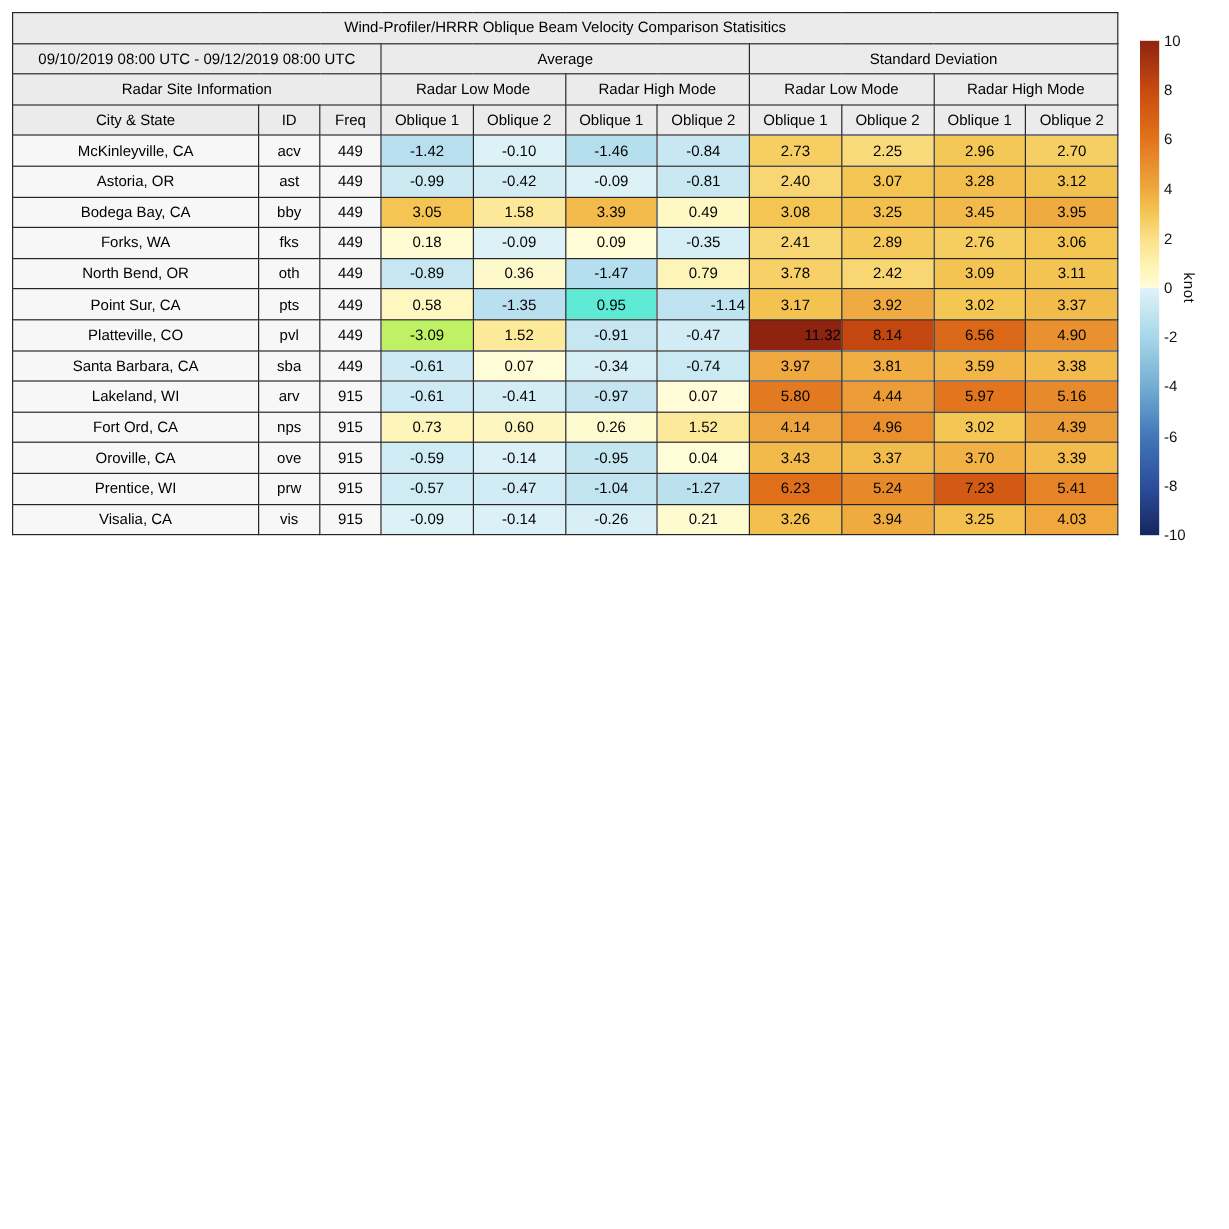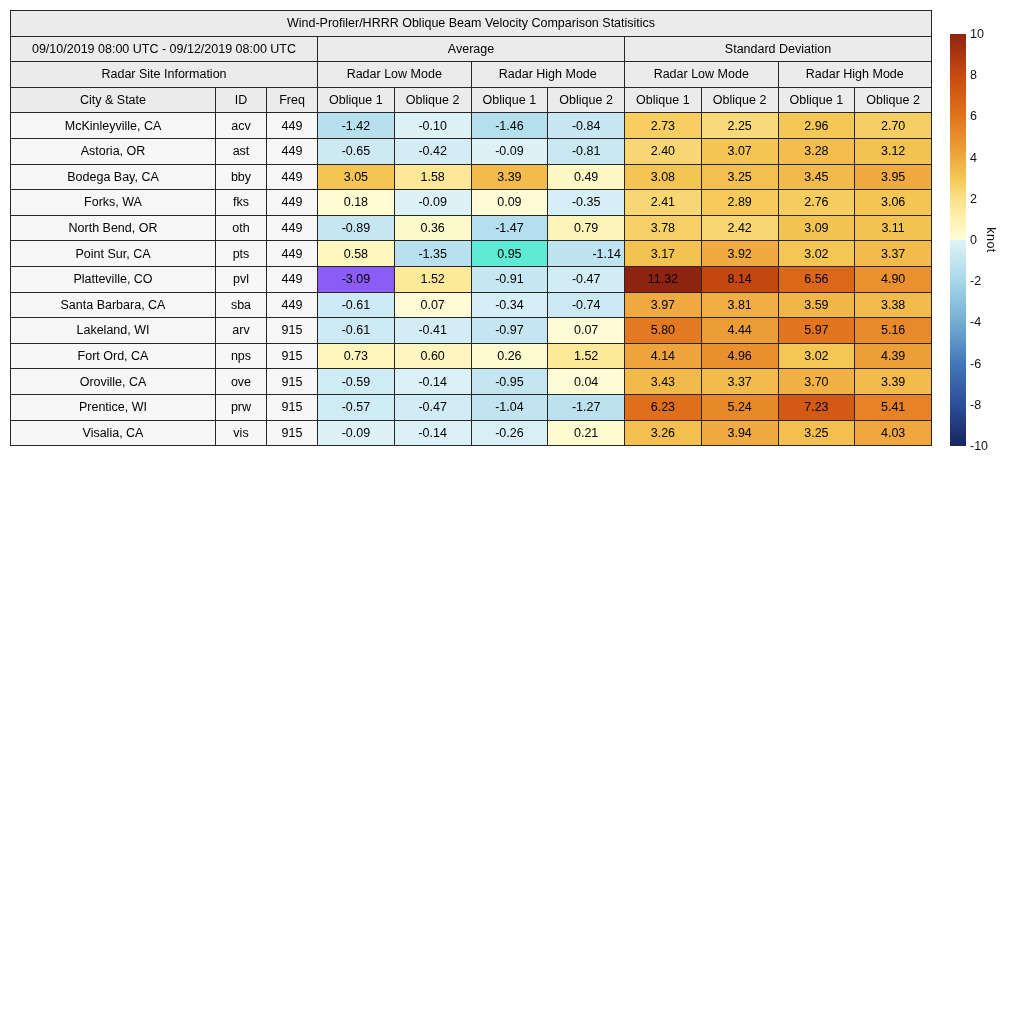--- a/index.html
+++ b/index.html
@@ -97,21 +97,21 @@
           <td class="" style="background: rgb(200, 231, 242);">-0.84</td>
           <td class="" style="background: rgb(246, 206, 98);">2.73</td>
           <td class="" style="background: rgb(249, 218, 123);">2.25</td>
           <td class="" style="background: rgb(244, 200, 86);">2.96</td>
           <td class="" style="background: rgb(246, 207, 100);">2.70</td>
         </tr>
         <tr>
           <td class="meta">Astoria, OR</td>
           <td class="meta">ast</td>
           <td class="meta">449</td>
-          <td class="" style="background: rgb(205, 234, 243);">-0.65</td>
+          <td class="" style="background: rgb(205, 234, 243);">-0.99</td>
           <td class="" style="background: rgb(212, 237, 245);">-0.42</td>
           <td class="" style="background: rgb(221, 242, 247);">-0.09</td>
           <td class="" style="background: rgb(201, 232, 242);">-0.81</td>
           <td class="" style="background: rgb(248, 214, 115); margin-top: 16px;">2.40</td>
           <td class="" style="background: rgb(244, 197, 83);">3.07</td>
           <td class="" style="background: rgb(243, 190, 78);">3.28</td>
           <td class="" style="background: rgb(243, 195, 81);">3.12</td>
         </tr>
         <tr>
           <td class="meta">Bodega Bay, CA</td>
@@ -162,25 +162,25 @@
           <td class="" style="background: rgb(191, 227, 240); padding-left: 41px;">-1.14</td>
           <td class="" style="background: rgb(243, 194, 80);">3.17</td>
           <td class="" style="background: rgb(239, 170, 65);">3.92</td>
           <td class="" style="background: rgb(244, 198, 84);">3.02</td>
           <td class="" style="background: rgb(242, 188, 76);">3.37</td>
         </tr>
         <tr>
           <td class="meta">Platteville, CO</td>
           <td class="meta">pvl</td>
           <td class="meta">449</td>
-          <td class="" style="background: #8b5cf6;">-3.09</td>
+          <td class="" style="background: #bef264;">-3.09</td>
           <td class="" style="background: rgb(252, 233, 154);">1.52</td>
           <td class="" style="background: rgb(198, 230, 242);">-0.91</td>
           <td class="" style="background: rgb(210, 236, 245);">-0.47</td>
-          <td class="" style="background: rgb(142, 36, 16);">11.32</td>
+          <td class="" style="background: rgb(142, 36, 16); text-align: right;">11.32</td>
           <td class="" style="background: rgb(196, 71, 16);">8.14</td>
           <td class="" style="background: rgb(219, 104, 25); margin-top: 48px;">6.56</td>
           <td class="" style="background: rgb(233, 145, 47);">4.90</td>
         </tr>
         <tr>
           <td class="meta">Santa Barbara, CA</td>
           <td class="meta">sba</td>
           <td class="meta">449</td>
           <td class="" style="background: rgb(206, 234, 244);">-0.61</td>
           <td class="" style="background: rgb(255, 252, 215);">0.07</td>

